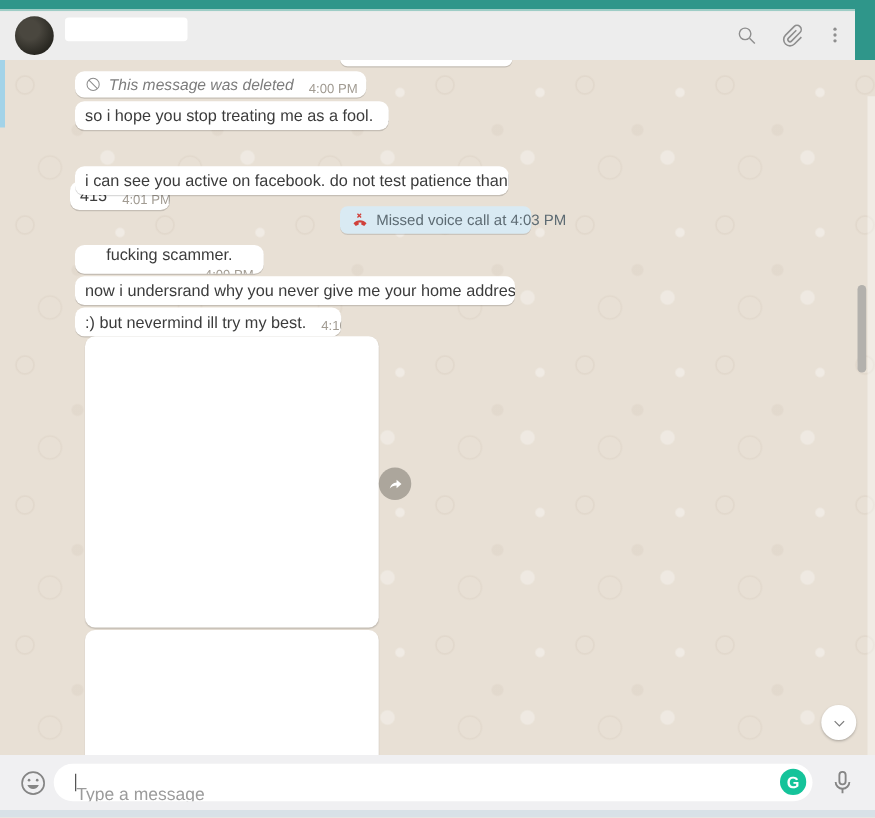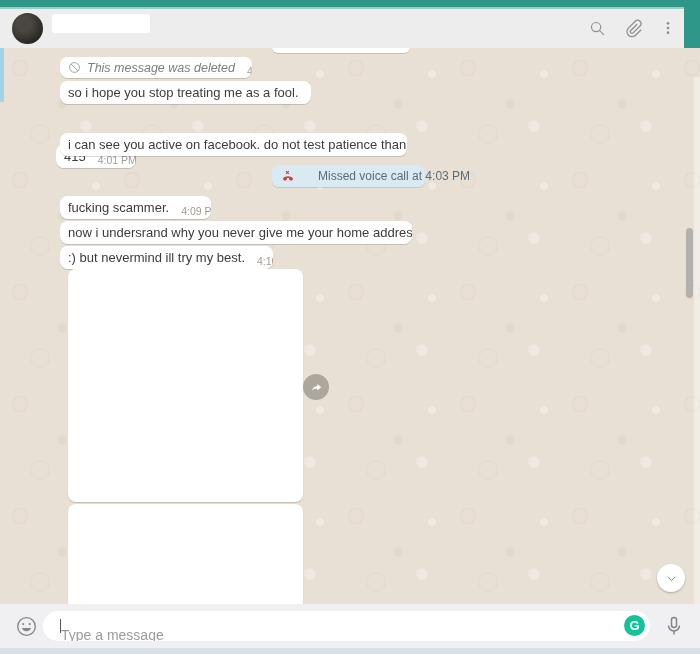--- a/index.html
+++ b/index.html
@@ -49,21 +49,21 @@
   .bubble .time { margin-left:auto; padding-left:12px; font-size:10.5px; color:#a19b92; transform:translateY(3px); }
   .partial-bubble { position:absolute; left:272px; top:-7px; width:138px; height:12px;
     background:#fff; border-radius:8px; box-shadow:0 1px .5px rgba(0,0,0,.15); }
 
   .deleted-text { font-style:italic; color:#7d7d7d; font-size:12.5px; display:flex; align-items:center; gap:6px; }
   .deleted-text svg { stroke:#8c8c8c; fill:none; stroke-width:1.5; flex:none; }
 
   .call-bubble {
     position:absolute; left:272px; top:117px; width:153px; height:22px;
     background:#d9eaf3; border-radius:6px; box-shadow:0 1px .5px rgba(0,0,0,.12);
-    display:flex; align-items:center; gap:23px; padding:0 9px;
+    display:flex; align-items:center; gap:6px; padding:0 9px;
     font-size:12px; color:#5d6b73; white-space:nowrap;
   }
   .call-bubble svg { flex:none; }
 
   .img-bubble { position:absolute; left:68px; width:235px; background:#fff; border-radius:8px;
     box-shadow:0 1px 1px rgba(0,0,0,.16); cursor:pointer; }
   .img-bubble.one { top:221px; height:233px; }
   .img-bubble.two { top:456px; height:170px; }
 
   .forward-btn { position:absolute; left:303px; top:326px; width:26px; height:26px; border-radius:50%;
@@ -117,21 +117,21 @@
         <circle cx="12" cy="19" r="2"></circle>
       </svg>
   </div>
 </div>
 
 <div class="chat">
   <div class="left-strip"></div>
   <div class="right-light-strip"></div>
   <div class="partial-bubble"></div>
 
-  <div class="bubble" style="left:60px;top:9px;width:192px;height:21px;">
+  <div class="bubble" style="left:60px;top:9px;width:233px;height:21px;">
 
     <span class="deleted-text">
       <svg width="13" height="13" viewBox="0 0 24 24">
           <circle cx="12" cy="12" r="9"></circle>
           <line x1="5.8" y1="5.8" x2="18.2" y2="18.2"></line>
         </svg>
       <span>This message was deleted</span>
     </span>
     <span class="time">4:00 PM</span>
   </div>
@@ -152,21 +152,21 @@
   </div>
 
   <div class="call-bubble">
     <svg width="14" height="14" viewBox="0 0 24 24">
       <path fill="#d0413b" d="M3 16.5c2.5-2.6 5.6-4 9-4s6.5 1.4 9 4l-2.6 3.2c-.3.4-.8.5-1.2.3l-3-1.5c-.4-.2-.6-.6-.5-1l.3-2c-1.3-.3-2.7-.3-4 0l.3 2c.1.4-.1.8-.5 1l-3 1.5c-.4.2-.9.1-1.2-.3L3 16.5z"></path>
       <path fill="none" stroke="#d0413b" stroke-width="1.8" d="M8.5 3.5l5 5M13.5 3.5l-5 5"></path>
     </svg>
     <span>Missed voice call at 4:03 PM</span>
   </div>
 
-  <div class="bubble" style="left:60px;top:148px;width:151px;">
+  <div class="bubble" style="left:60px;top:148px;width:151px;flex-direction:column;">
 
     <span>fucking scammer.</span>
     <span class="time">4:09 PM</span>
   </div>
 
   <div class="bubble" style="left:60px;top:173px;width:352px;">
     <span>now i undersrand why you never give me your home address.</span>
 
   </div>
 

